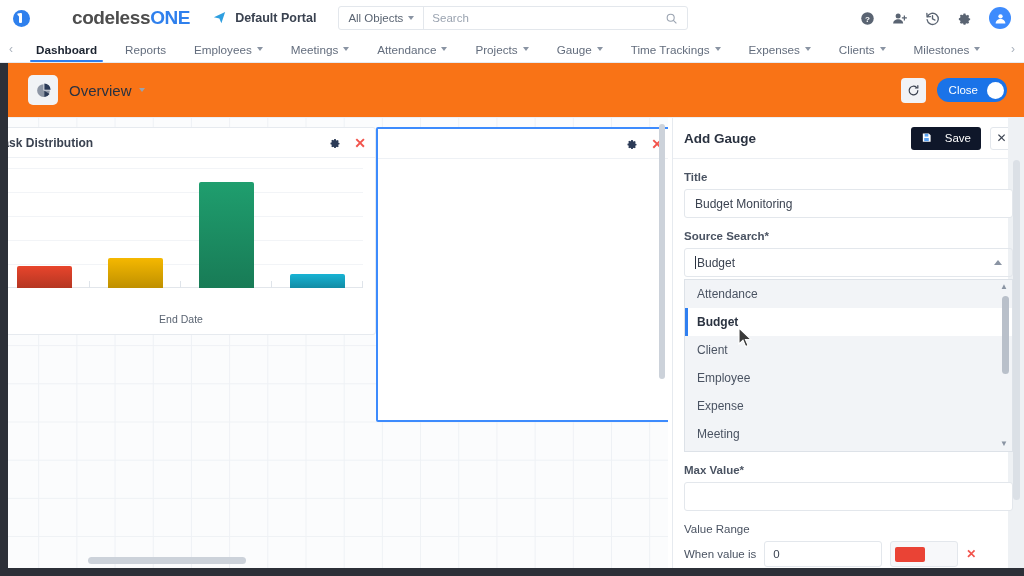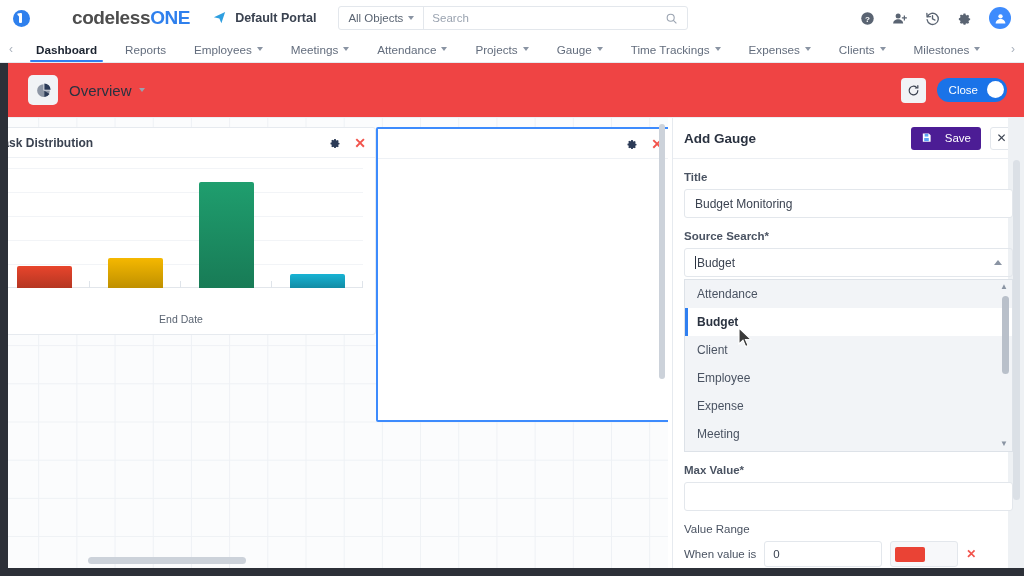--- a/index.html
+++ b/index.html
@@ -88,34 +88,34 @@
   }
   .nav-item.active { color:#1b2330; font-weight:bold; }
   .nav-item.active:after {
     content:""; position:absolute; left:8px; right:8px; bottom:0;
     height:2.5px; background:#2f7ff0; border-radius:1px;
   }
 
   
   .page-head {
     position:absolute; left:8px; top:63px; right:0; height:55px;
-    background:#ef4444; display:flex; align-items:center;
+    background:#f97316; display:flex; align-items:center;
     border-bottom:1px solid #eceff3;
   }
   .ov-icon-box {
     width:30px;height:30px;border-radius:5px;background:#f1f3f6;
     display:flex;align-items:center;justify-content:center; margin-left:20px;
   }
   .ov-title { font-size:15px; color:#2a3240; margin-left:11px; }
   .ov-caret {
     width:0;height:0;margin-left:7px;
     border-left:3.5px solid transparent;border-right:3.5px solid transparent;
     border-top:4.5px solid #9aa3b0;
   }
-  .head-right { margin-left:auto; display:flex; align-items:flex-start; gap:11px; margin-right:17px;}
+  .head-right { margin-left:auto; display:flex; align-items:center; gap:11px; margin-right:17px;}
   .refresh-btn {
     width:25px;height:25px;border-radius:4px;background:#f1f3f6;
     display:flex;align-items:center;justify-content:center; color:#3a4250;
   }
   .close-toggle {
     height:24px; border-radius:12px; background:#1a73e8;
     display:flex; align-items:center; padding:0 3px 0 12px; gap:9px;
   }
   .close-toggle .lbl { color:#fff; font-size:11.5px; }
   .close-toggle .knob { width:17px;height:17px;border-radius:50%;background:#fff; }
@@ -190,21 +190,21 @@
     position:absolute; right:0; top:118px; width:352px; bottom:8px;
     background:#fff; border-left:1px solid #e6eaef; overflow:hidden;
   }
   .panel-head {
     height:41px; display:flex; align-items:center; padding:0 11px;
     border-bottom:1px solid #eceff3;
   }
   .panel-title { font-size:13.5px; color:#2a3240; font-weight:bold; }
   .panel-head-right { margin-left:auto; display:flex; align-items:center; gap:9px; }
   .save-btn {
-    height:23px; padding:0 10px; border-radius:3px; background:#4c1d95;
+    height:23px; padding:0 10px; border-radius:3px; background:#0f172a;
     color:#fff; font-size:11.5px; display:flex; align-items:center; gap:13px;
     border:0; font-family:inherit;
   }
   .panel-x {
     width:23px;height:23px;border:1px solid #e3e7ec;border-radius:3px;
     background:#fff; display:flex;align-items:center;justify-content:center;
     color:#3a4250; font-size:12px;
   }
   .panel-body { padding:12px 11px 0 11px; position:relative; }
   .field-label { font-size:11.5px; color:#4a5362; margin-bottom:6px; font-weight:bold; }

